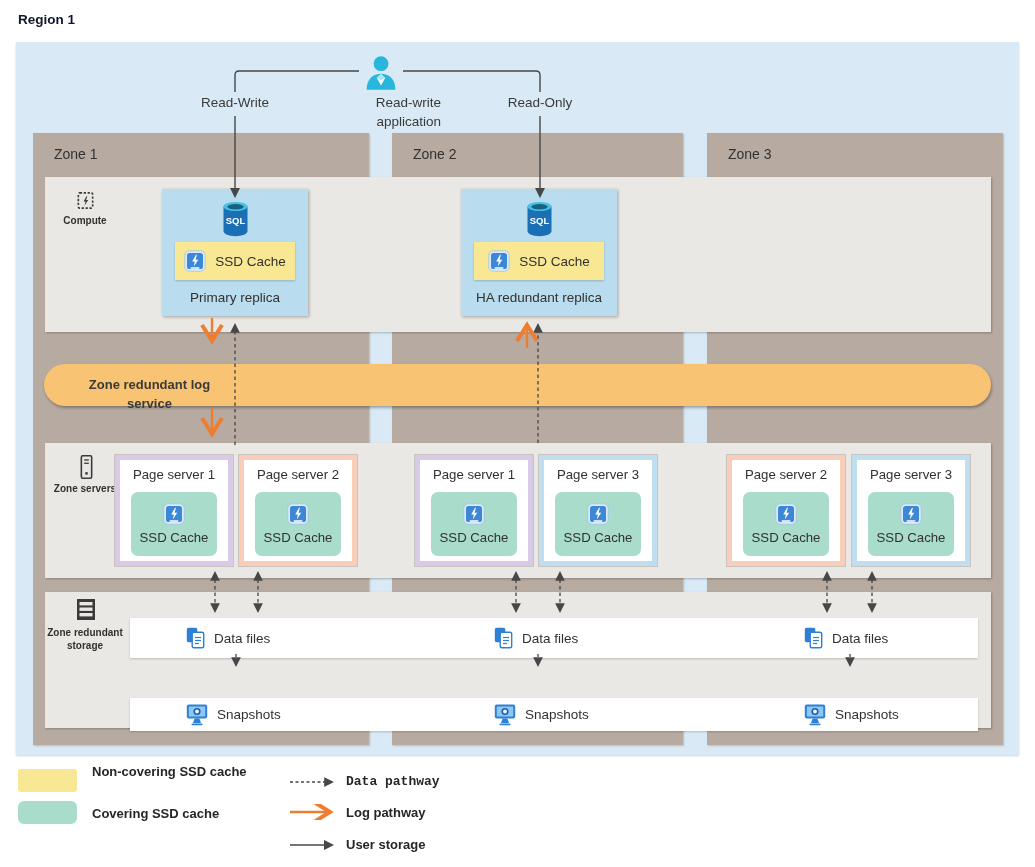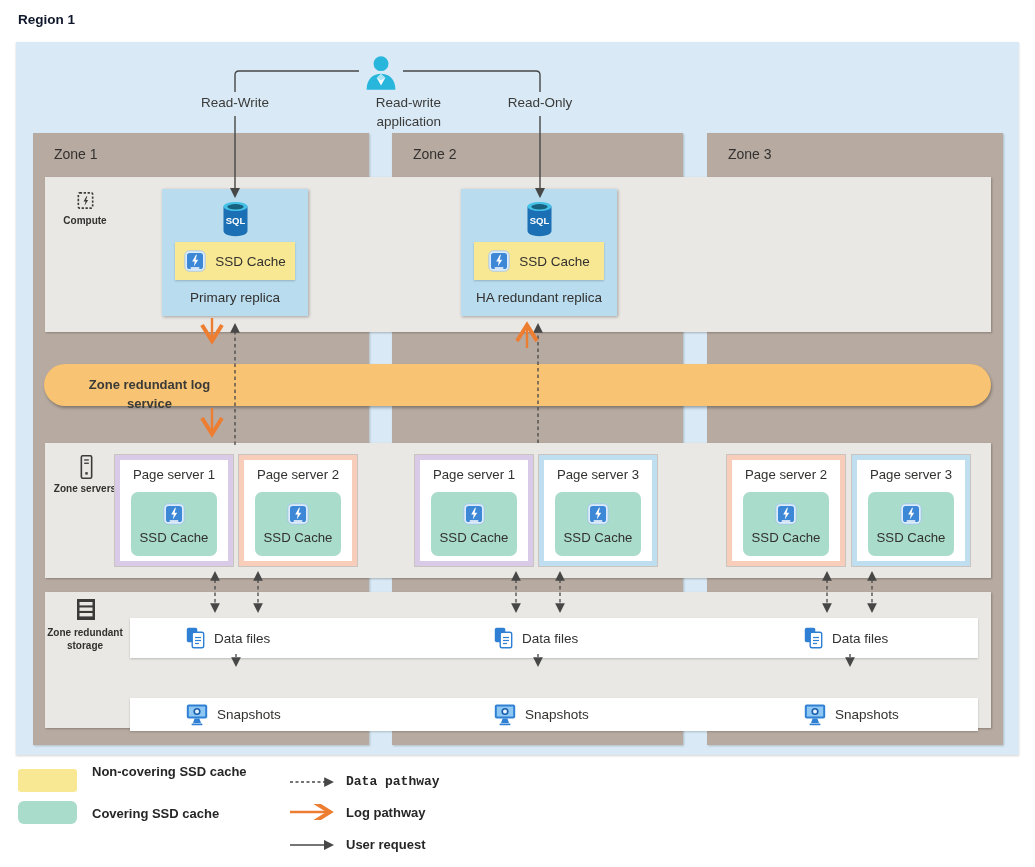--- a/index.html
+++ b/index.html
@@ -374,15 +374,15 @@
         <line x1="2" y1="8" x2="40" y2="8" stroke="#ed7d31" stroke-width="2.4" marker-end="url(#ah-orange)"></line>
       </svg>
   </span>
   <div class="abs legend-label" style="left:346px;top:805px;">Log pathway</div>
 
   <span class="abs" style="left:288px;top:838px;">
     <svg width="54" height="14" viewBox="0 0 54 14">
         <line x1="2" y1="7" x2="44" y2="7" stroke="#474747" stroke-width="1.4" marker-end="url(#ah-dark)"></line>
       </svg>
   </span>
-  <div class="abs legend-label" style="left:346px;top:837px;">User request</div>
+  <div class="abs legend-label" style="left:346px;top:837px;">User storage</div>
 
 </div>
 
 </body></html>

